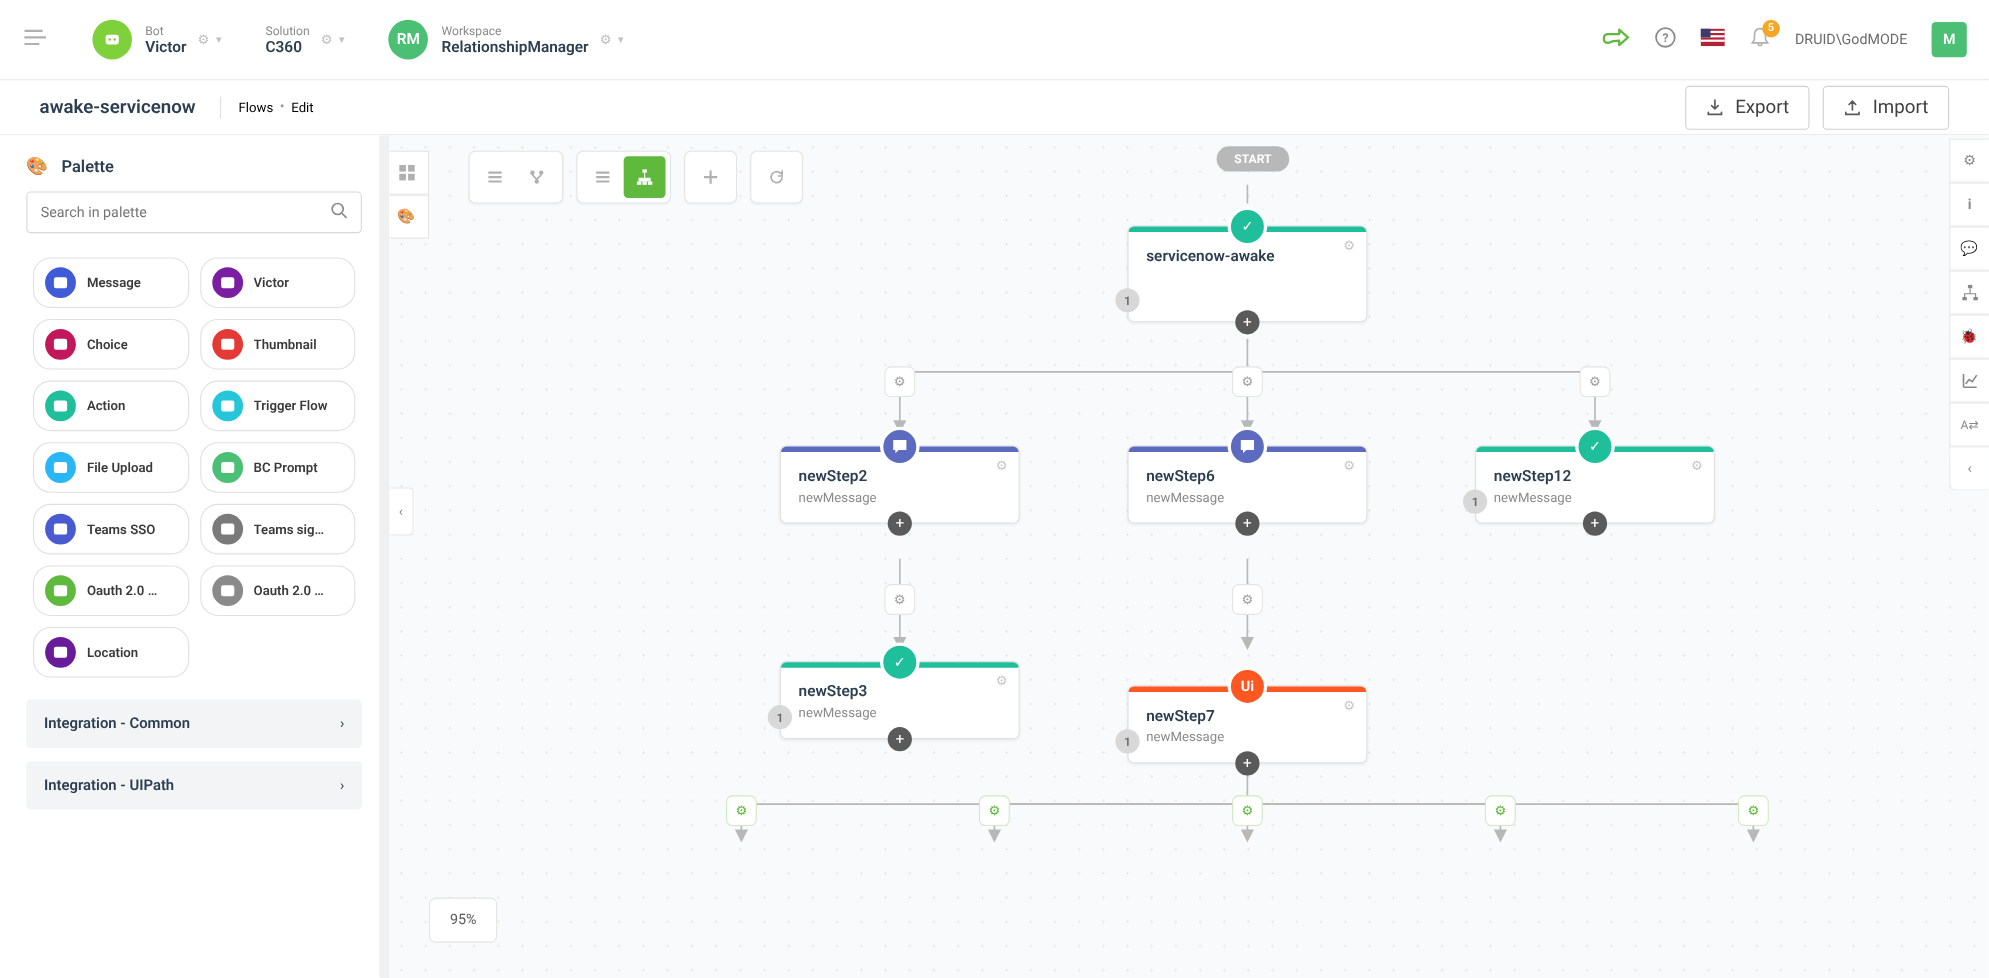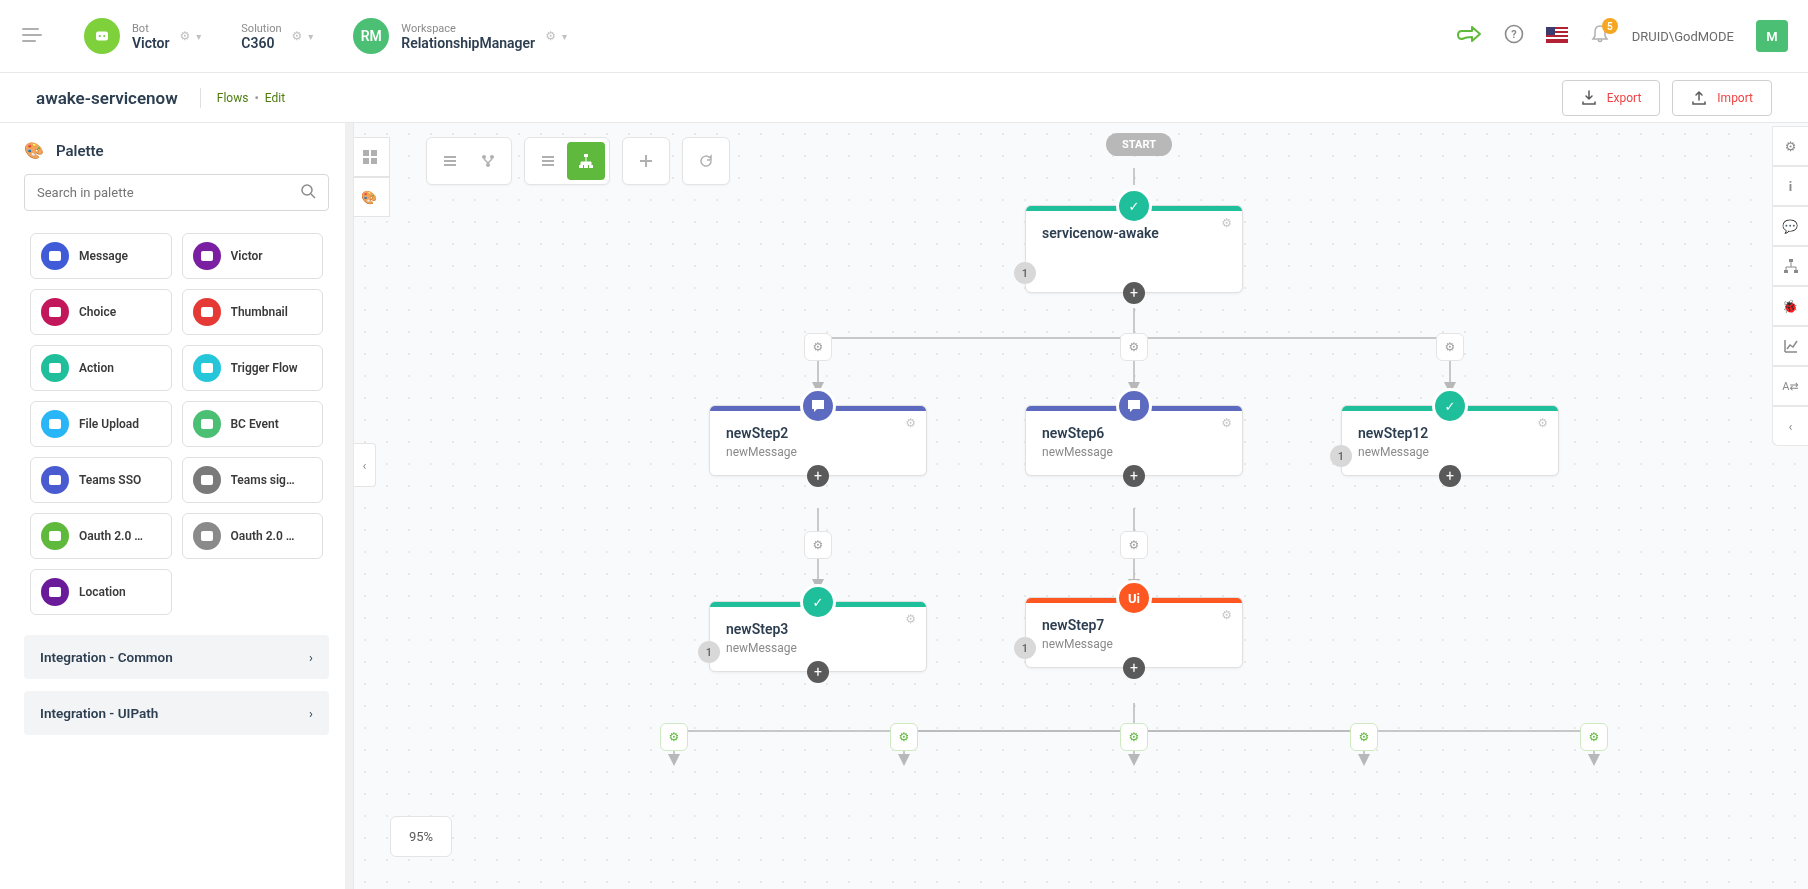--- a/index.html
+++ b/index.html
@@ -20,39 +20,39 @@
 .topbar-icons { display:flex; align-items:center; gap:22px; }
 .topbar-icon { color:#8a8a8a; font-size:18px; position:relative; cursor:pointer; }
 .notif-badge { position:absolute; top:-6px; right:-8px; background:#f5a623; color:#fff; border-radius:50%; width:16px; height:16px; font-size:10px; display:flex; align-items:center; justify-content:center; font-weight:600; }
 .user-label { font-size:13px; color:#6a6a6a; }
 .user-avatar { width:32px; height:32px; border-radius:4px; background:#4bbf73; color:#fff; display:flex; align-items:center; justify-content:center; font-weight:600; }
 
 
 .crumb { display:flex; align-items:center; height:50px; padding:0 36px; border-bottom:1px solid #e8e8e8; }
 .crumb-title { font-size:17px; font-weight:600; color:#2c3e50; margin-right:22px; }
 .crumb-sep { height:20px; width:1px; background:#e0e0e0; margin-right:16px; }
-.crumb-link { color:#4d7c0f; font-size:12px; }
+.crumb-link { color:#000000; font-size:12px; }
 .crumb-dot { color:#9a9a9a; margin:0 6px; }
 .crumb-spacer { flex:1; }
-.crumb-btn { border:1px solid #d0d0d0; background:#fff; padding:9px 18px; border-radius:4px; margin-left:12px; display:flex; align-items:center; gap:10px; cursor:pointer; color:#ef4444; font-size:12px; }
+.crumb-btn { border:1px solid #d0d0d0; background:#fff; padding:9px 18px; border-radius:4px; margin-left:12px; display:flex; align-items:center; gap:10px; cursor:pointer; color:#404040; font-size:17px; }
 
 
 .main { display:flex; height:calc(100% - 123px); }
 .sidebar { width:354px; border-right:1px solid #e8e8e8; padding:18px 24px; overflow-y:auto; background:#fff; position:relative; }
 .sidebar::after { content:""; position:absolute; right:0; top:0; bottom:0; width:8px; background:#f0f0f0; }
 .palette-head { display:flex; align-items:center; gap:12px; margin-bottom:14px; }
 .palette-head-icon { font-size:16px; }
 .palette-head-title { font-size:15px; font-weight:600; }
 .palette-search { display:flex; align-items:center; border:1px solid #d8d8d8; border-radius:4px; padding:8px 12px; margin-bottom:22px; }
 .palette-search input { border:none; outline:none; flex:1; font-size:13px; color:#000000; }
 .palette-search-icon { color:#8a8a8a; }
 .accordion { background:#f2f4f6; border-radius:4px; padding:14px 16px; display:flex; justify-content:space-between; align-items:center; margin-bottom:12px; cursor:pointer; }
 .accordion-title { font-weight:600; font-size:13.5px; }
 .palette-grid { display:grid; grid-template-columns:1fr 1fr; gap:10px; margin-bottom:20px; padding:0 6px; }
-.palette-item { border:1px solid #e0e0e0; border-radius:6px; padding:8px 10px; display:flex; align-items:center; gap:10px; cursor:grab; }
+.palette-item { border:1px solid #e0e0e0; border-radius:16px; padding:8px 10px; display:flex; align-items:center; gap:10px; cursor:grab; }
 .palette-icon { width:28px; height:28px; border-radius:50%; display:flex; align-items:center; justify-content:center; color:#fff; flex-shrink:0; }
 .palette-label { font-size:12px; font-weight:600; color:#3a3a3a; white-space:nowrap; overflow:hidden; text-overflow:ellipsis; }
 
 
 .canvas { flex:1; position:relative; background:
   radial-gradient(circle,#e8e8e8 1px, transparent 1px) 0 0/22px 22px,
   #f9fafb;
   overflow:hidden;
 }
 .canvas-toolbar { position:absolute; top:14px; left:14px; display:flex; gap:12px; z-index:5; }
@@ -268,21 +268,21 @@
             </svg>
           </div>
           <span class="palette-label">File Upload</span>
         </div>
         <div class="palette-item">
           <div class="palette-icon" style="background:#4bbf73">
             <svg class="i" viewBox="0 0 16 16" fill="#fff">
               <rect x="2" y="3" width="12" height="10" rx="2"></rect>
             </svg>
           </div>
-          <span class="palette-label">BC Event</span>
+          <span class="palette-label">BC Prompt</span>
         </div>
         <div class="palette-item">
           <div class="palette-icon" style="background:#4a5bd1">
             <svg class="i" viewBox="0 0 16 16" fill="#fff">
               <rect x="2" y="3" width="12" height="10" rx="2"></rect>
             </svg>
           </div>
           <span class="palette-label">Teams SSO</span>
         </div>
         <div class="palette-item">
@@ -497,21 +497,21 @@
       <div class="node-icon" style="background:#1fbf9c">✓</div>
       <span class="node-gear">⚙</span>
       <div class="node-body">
         <div class="node-title">newStep3</div>
         <div class="node-sub">newMessage</div>
       </div>
       <div class="node-badge">1</div>
       <div class="node-plus">+</div>
     </div>
 
-    <div class="node" style="left:671px;top:474px">
+    <div class="node" style="left:671px;top:500px">
       <div class="node-accent" style="background:#ff5722"></div>
       <div class="node-icon" style="background:#ff5722;font-weight:700;font-size:13px">Ui</div>
       <span class="node-gear">⚙</span>
       <div class="node-body">
         <div class="node-title">newStep7</div>
         <div class="node-sub">newMessage</div>
       </div>
       <div class="node-badge">1</div>
       <div class="node-plus">+</div>
     </div>

